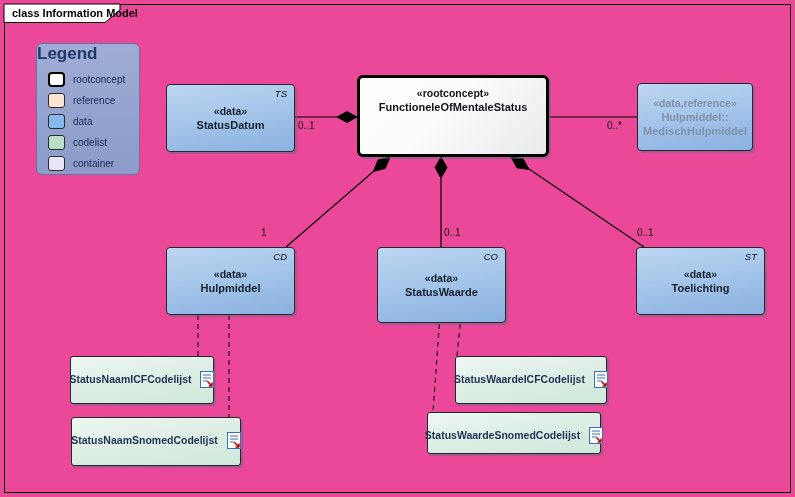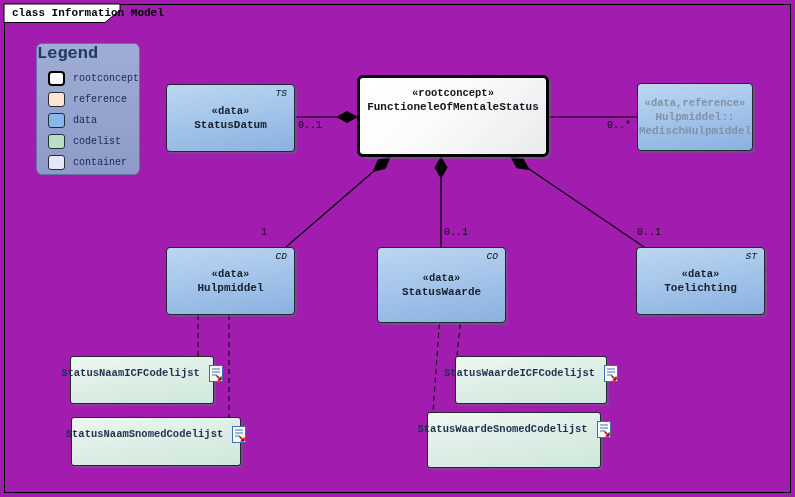--- a/index.html
+++ b/index.html
@@ -1,17 +1,17 @@
 <!DOCTYPE html>
 <html><head>
 <meta charset="utf-8">
 <style>
   html,body{margin:0;padding:0;background:#fff;}
   body{font-family:"Liberation Sans",sans-serif;}
-  #canvas{position:relative;width:795px;height:497px;background:#a21caf;overflow:hidden;font-family:Liberation Mono, monospace;}
+  #canvas{position:relative;width:795px;height:497px;background:#ec4899;overflow:hidden;}
   #frame{position:absolute;left:4px;top:4px;right:4px;bottom:4px;border:1px solid #000;}
   #overlay{position:absolute;left:0;top:0;width:795px;height:497px;z-index:2;}
   .frame-label{position:absolute;left:12px;top:7px;font-size:11px;font-weight:bold;color:#000;z-index:4;}
 
   
   .legend{position:absolute;left:36px;top:43px;width:104px;height:132px;z-index:3;
     background:linear-gradient(180deg,#9fadd6 0%,#8c9bc7 100%);
     border:1px solid #64739f;border-radius:6px;box-sizing:border-box;}
   .legend-title{text-align:left;font-size:17px;font-weight:bold;color:#1f3864;margin-bottom:5px;}
   .legend-row{display:flex;align-items:center;gap:8px;padding:0 0 0 11px;height:21px;}
@@ -26,21 +26,21 @@
     box-shadow:2px 2px 0 rgba(96,106,128,0.5);}
   .node.data{background:linear-gradient(170deg,#bdd6f1 0%,#a6c6ea 45%,#8ab1e0 100%);color:#16202e;}
   .node .st{font-size:10.5px;font-weight:bold;line-height:14px;}
   .node .nm{font-size:11px;font-weight:bold;line-height:14px;}
   .node .tag{position:absolute;top:3px;right:7px;font-size:9.5px;font-style:italic;font-weight:normal;color:#10151c;}
   .node.root{background:linear-gradient(135deg,#ffffff 0%,#fbfbfb 45%,#e9eaec 100%);
     border:3px solid #000;border-radius:6px;justify-content:flex-start;padding-top:8px;color:#10151c;}
   .node.ref .st,.node.ref .nm{color:#8091a8;}
   .node.codelist{background:linear-gradient(170deg,#eef7f2 0%,#ddeee5 50%,#cfe8db 100%);
     border-radius:3px;flex-direction:row;justify-content:center;align-items:flex-start;
-    gap:9px;padding-top:9px;color:#1f3050;}
+    gap:9px;padding-top:15px;color:#1f3050;}
   .node.codelist .nm{font-size:10.5px;}
 
   .mult{position:absolute;font-size:10px;color:#0d0d0d;z-index:3;}
   .doc-icon{flex:0 0 auto;margin-top:-1px;}
 </style>
 </head>
 <body>
 
 <div id="canvas">
   <div id="frame"></div>
@@ -169,21 +169,21 @@
     <div class="nm">StatusWaardeICFCodelijst</div>
     <svg class="doc-icon" width="14" height="17" viewBox="0 0 14 17">
       <rect x="0.5" y="0.5" width="13" height="16" fill="#fff" stroke="#3b6fb5"></rect>
       <line x1="3" y1="4" x2="11" y2="4" stroke="#3b6fb5"></line>
         <line x1="3" y1="7" x2="11" y2="7" stroke="#3b6fb5"></line>
         <line x1="3" y1="10" x2="8" y2="10" stroke="#3b6fb5"></line>
       <path d="M7.5,10.5 L12,15 M12,15 L12,11.6 M12,15 L8.6,15" stroke="#c00000" stroke-width="1.5" fill="none"></path>
     </svg>
   </div>
 
-  <div class="node codelist" style="left:427px;top:412px;width:174px;height:56px;">
+  <div class="node codelist" style="left:427px;top:412px;width:174px;height:42px;">
     <div class="nm">StatusWaardeSnomedCodelijst</div>
     <svg class="doc-icon" width="14" height="17" viewBox="0 0 14 17">
       <rect x="0.5" y="0.5" width="13" height="16" fill="#fff" stroke="#3b6fb5"></rect>
       <line x1="3" y1="4" x2="11" y2="4" stroke="#3b6fb5"></line>
         <line x1="3" y1="7" x2="11" y2="7" stroke="#3b6fb5"></line>
         <line x1="3" y1="10" x2="8" y2="10" stroke="#3b6fb5"></line>
       <path d="M7.5,10.5 L12,15 M12,15 L12,11.6 M12,15 L8.6,15" stroke="#c00000" stroke-width="1.5" fill="none"></path>
     </svg>
   </div>
 

